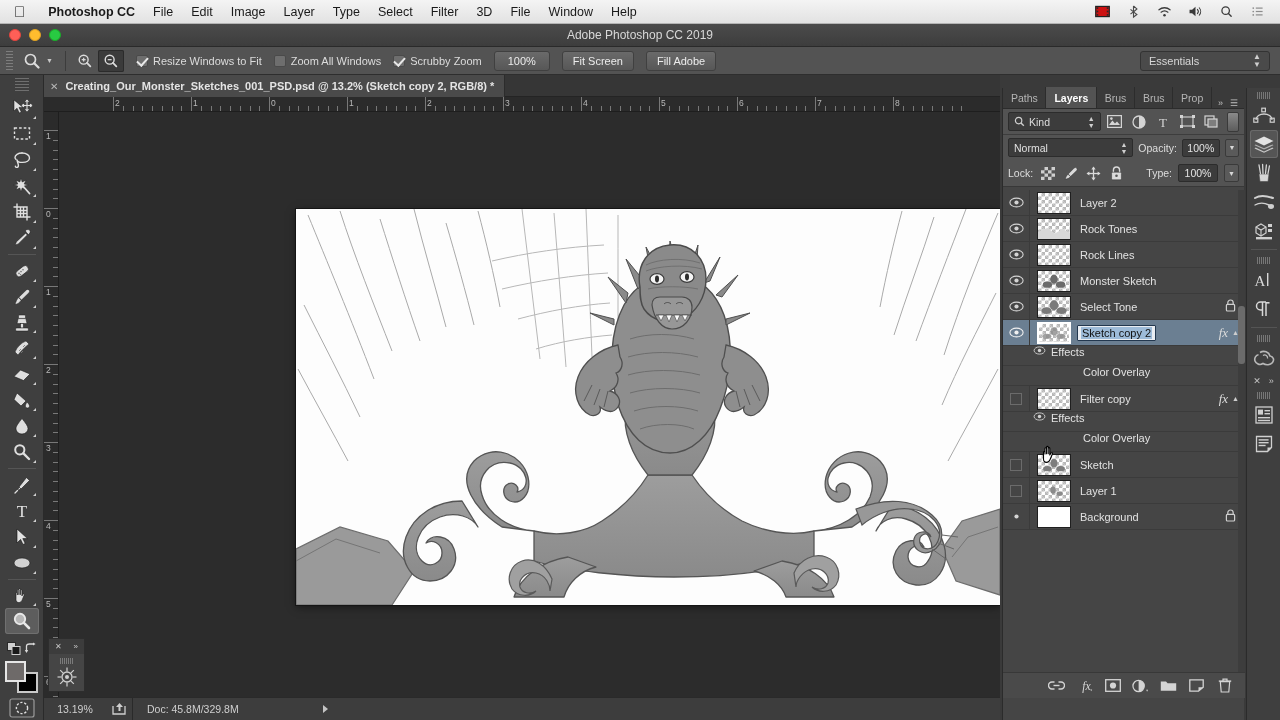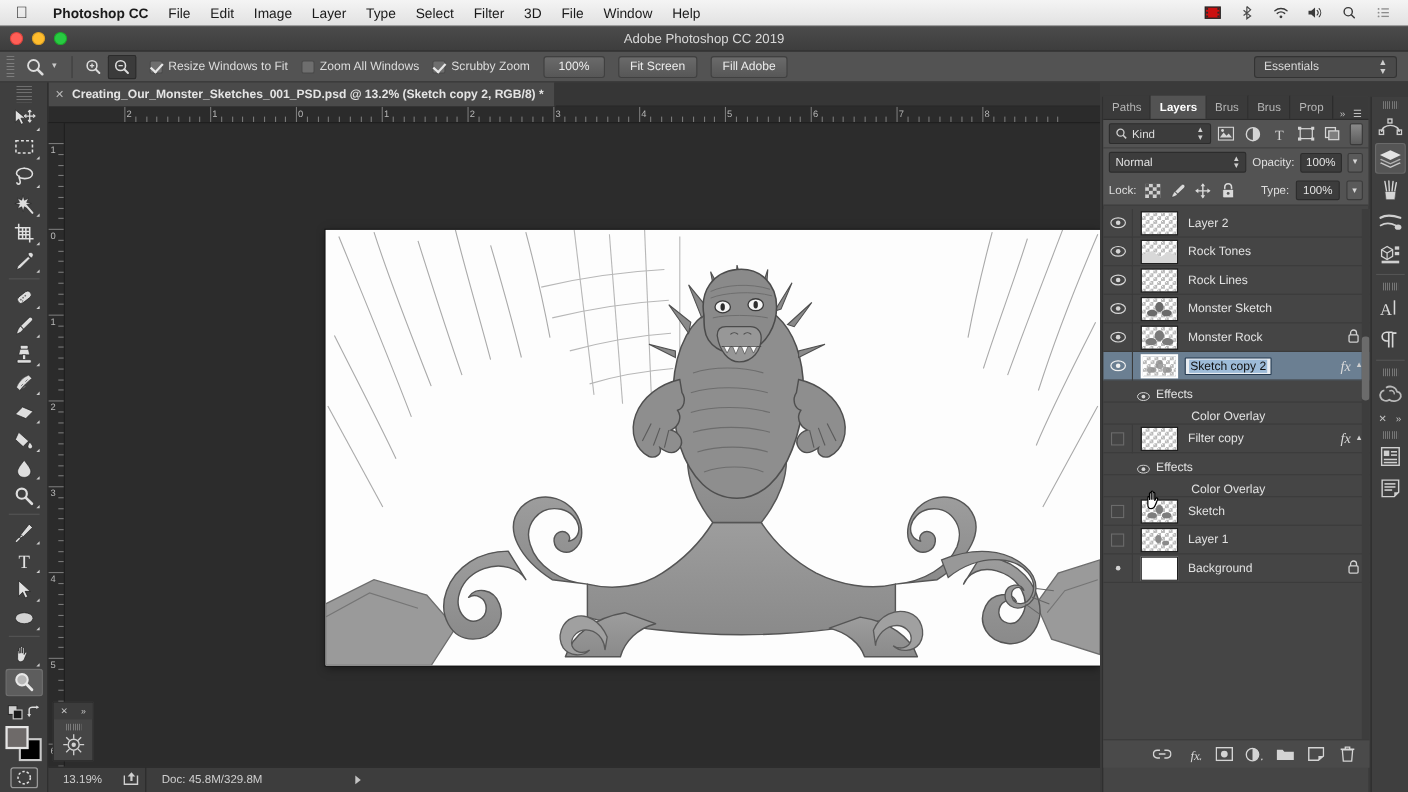--- a/index.html
+++ b/index.html
@@ -208,21 +208,21 @@
     background-size:7px 7px; background-position:0 0,3.5px 3.5px;
     position:relative; overflow:hidden; flex:none;
   }
   .thumb.white { background:#fff; background-image:none; }
   .thumb.sel { border:2px solid #fff; }
   .lname { margin-left:9px; font-size:11px; color:#e2e2e2; flex:1; white-space:nowrap; }
   .fxmark { font-family:"Liberation Serif", serif; font-style:italic; font-size:13px;
     color:#dcdcdc; margin-right:4px; }
   .lockmark { margin-right:9px; }
   .expand { margin-right:6px; font-size:7px; color:#cfcfcf; }
-  .subrow { height:20px; display:flex; align-items:flex-end; border-bottom:1px solid #3b3b3b; }
+  .subrow { height:20px; display:flex; align-items:flex-start; border-bottom:1px solid #3b3b3b; }
   .subrow .sname { font-size:11px; color:#e2e2e2; }
   .renamebox {
     background:#e9edf2; border:1px solid #23384f; border-radius:1px;
     padding:1px 3px; margin-left:6px; font-size:11px; color:#111;
   }
   .renamebox span { background:#9dbbd8; padding:0 1px; }
 
   #panelfooter { position:absolute; bottom:22px; left:0; width:242px; height:26px;
     background:#4a4a4a; border-top:1px solid #383838;
     display:flex; align-items:center; justify-content:flex-end; gap:11px; padding-right:12px; }
@@ -1131,21 +1131,21 @@
       </div>
       <div class="thumb">
         <svg width="100%" height="100%" viewBox="0 0 34 22" preserveAspectRatio="none">
             <g fill="#7a7a7a">
               <ellipse cx="17" cy="9" rx="4.5" ry="5.5"></ellipse>
               <ellipse cx="9" cy="15" rx="5.5" ry="3.6"></ellipse>
               <ellipse cx="25" cy="15" rx="5.5" ry="3.6"></ellipse>
             </g>
           </svg>
       </div>
-      <span class="lname">Monster Rock</span>
+      <span class="lname">Select Tone</span>
       <span class="lockmark">
         <svg width="11" height="13" viewBox="0 0 11 13">
           <path d="M2.8 5.6 L2.8 3.8 C2.8 2.2 3.9 1 5.5 1 C7.1 1 8.2 2.2 8.2 3.8 L8.2 5.6" fill="none" stroke="#d0d0d0" stroke-width="1.2"></path>
           <rect x="1.4" y="5.4" width="8.2" height="6.6" rx="1" fill="none" stroke="#d0d0d0" stroke-width="1.2"></rect>
         </svg>
       </span>
     </div>
 
     <div class="lrow selected">
       <div class="eyecell">

